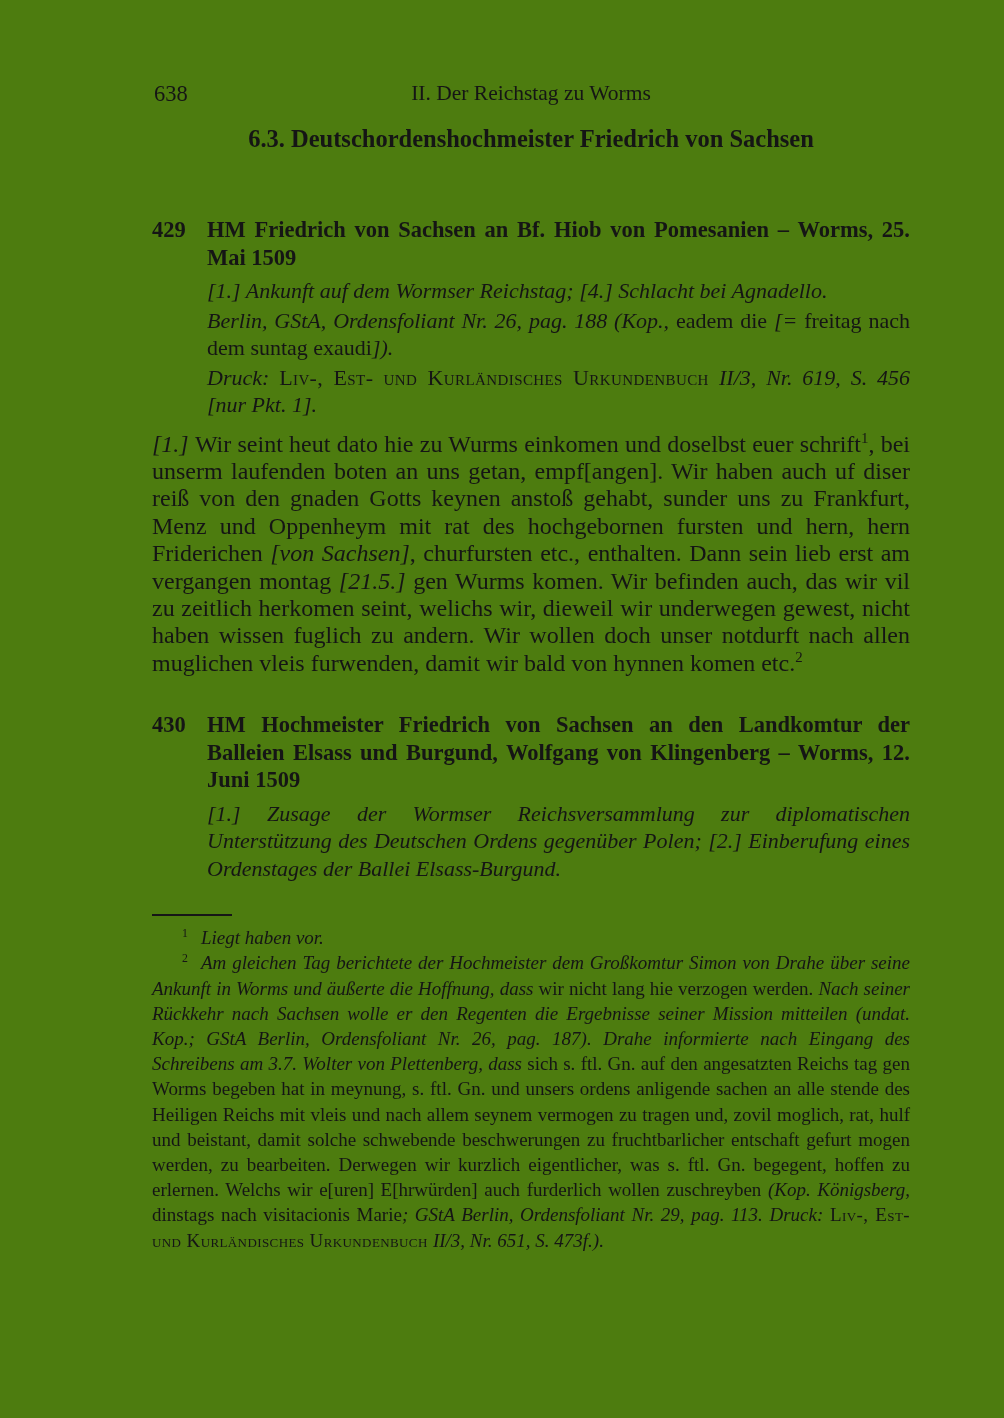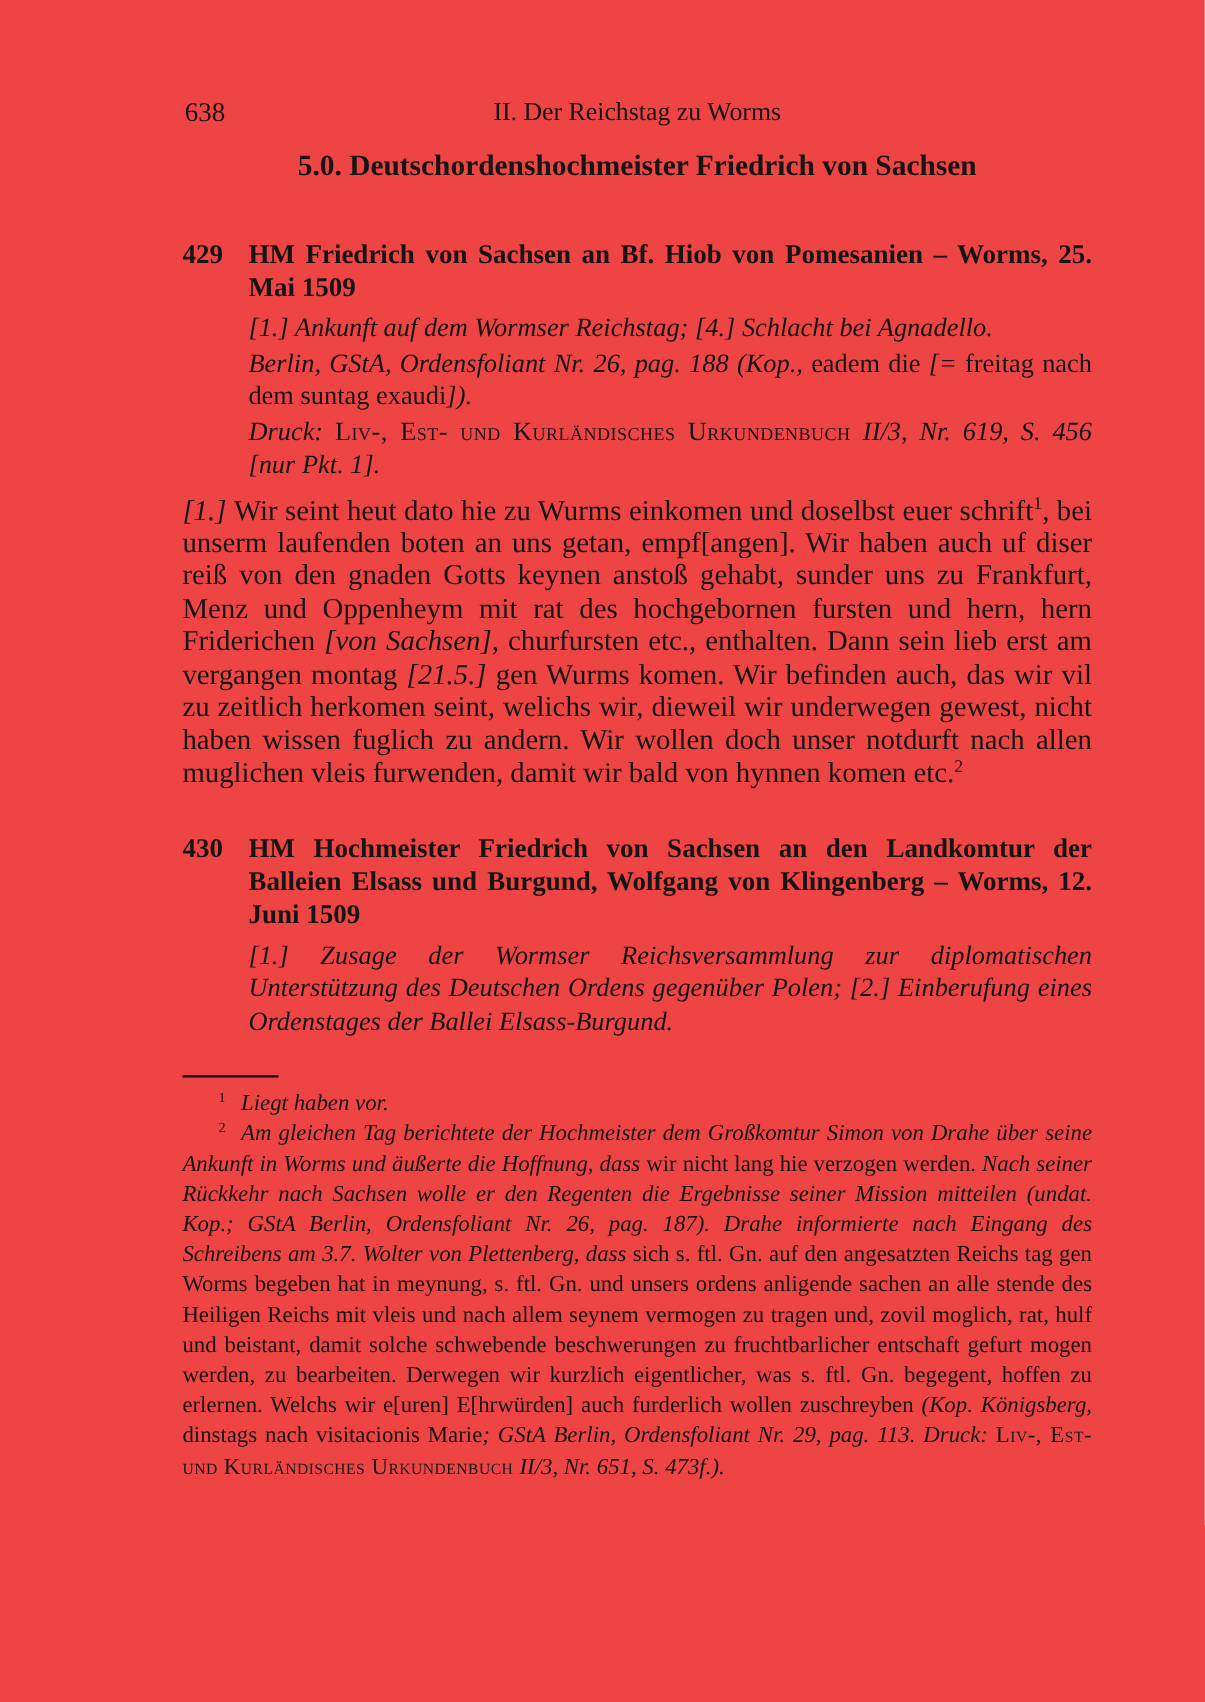--- a/index.html
+++ b/index.html
@@ -2,21 +2,21 @@
 <html><head>
 <meta charset="utf-8">
 <style>
   * { box-sizing: border-box; }
   html, body { margin: 0; padding: 0; background: #e8e8e8; }
   .page {
     position: relative;
     width: 1004px;
     height: 1418px;
     margin: 0 auto;
-    background: #ef4444;
+    background: #4d7c0f;
     color: #151515;
     font-family: "Liberation Serif", "DejaVu Serif", serif;
     overflow: hidden;
   }
   .content {
     position: absolute;
     left: 152px;
     top: 0;
     width: 758px;
   }
@@ -48,21 +48,21 @@
   }
 
   
   .entry-head {
     display: grid;
     grid-template-columns: 55px 1fr;
     font-size: 22.5px;
     font-weight: bold;
     line-height: 27.5px;
   }
-  .entry-head-1 { margin-top: 44px; }
+  .entry-head-1 { margin-top: 62px; }
   .entry-head-2 { margin-top: 34px; }
   .entry-no { font-weight: bold; }
   .entry-title {
     margin: 0;
     font-size: 22.5px;
     font-weight: bold;
     text-align: justify;
   }
   .indented { margin-left: 55px; }
 
@@ -119,21 +119,21 @@
 <body>
 
 <div class="page">
   <div class="content">
 
     <div class="running-head">
       <span class="page-number">638</span>
       <span class="running-title">II. Der Reichstag zu Worms</span>
     </div>
 
-    <h1 class="section-heading">5.0. Deutschordenshochmeister Friedrich von Sachsen</h1>
+    <h1 class="section-heading">6.3. Deutschordenshochmeister Friedrich von Sachsen</h1>
 
     <section class="entry">
       <div class="entry-head entry-head-1">
         <span class="entry-no">429</span>
         <h2 class="entry-title">HM Friedrich von Sachsen an Bf. Hiob von Pomesanien – Worms, 25. Mai 1509</h2>
       </div>
       <p class="summary indented"><span class="seg-i">[1.] Ankunft auf dem Wormser Reichstag; [4.] Schlacht bei Agnadello.</span></p>
       <p class="source indented"><span class="seg-i">Berlin, GStA, Ordensfoliant Nr. 26, pag. 188 (Kop., </span><span class="seg-r">eadem die </span><span class="seg-i">[= </span><span class="seg-r">freitag nach dem suntag exaudi</span><span class="seg-i">]).</span></p>
       <p class="source indented"><span class="seg-i">Druck: </span><span class="seg-sc">Liv-, Est- und Kurländisches Urkundenbuch </span><span class="seg-i">II/3, Nr. 619, S. 456 [nur Pkt. 1].</span></p>
       <p class="body-par first"><span class="seg-i">[1.] </span><span class="seg-r">Wir seint heut dato hie zu Wurms einkomen und doselbst euer schrift</span><sup class="seg-sup">1</sup><span class="seg-r">, bei unserm laufenden boten an uns getan, empf[angen]. Wir haben auch uf diser reiß von den gnaden Gotts keynen anstoß gehabt, sunder uns zu Frankfurt, Menz und Oppenheym mit rat des hochgebornen fursten und hern, hern Friderichen </span><span class="seg-i">[von Sachsen]</span><span class="seg-r">, churfursten etc., enthalten. Dann sein lieb erst am vergangen montag </span><span class="seg-i">[21.5.]</span><span class="seg-r"> gen Wurms komen. Wir befinden auch, das wir vil zu zeitlich herkomen seint, welichs wir, dieweil wir underwegen gewest, nicht haben wissen fuglich zu andern. Wir wollen doch unser notdurft nach allen muglichen vleis furwenden, damit wir bald von hynnen komen etc.</span><sup class="seg-sup">2</sup></p>

